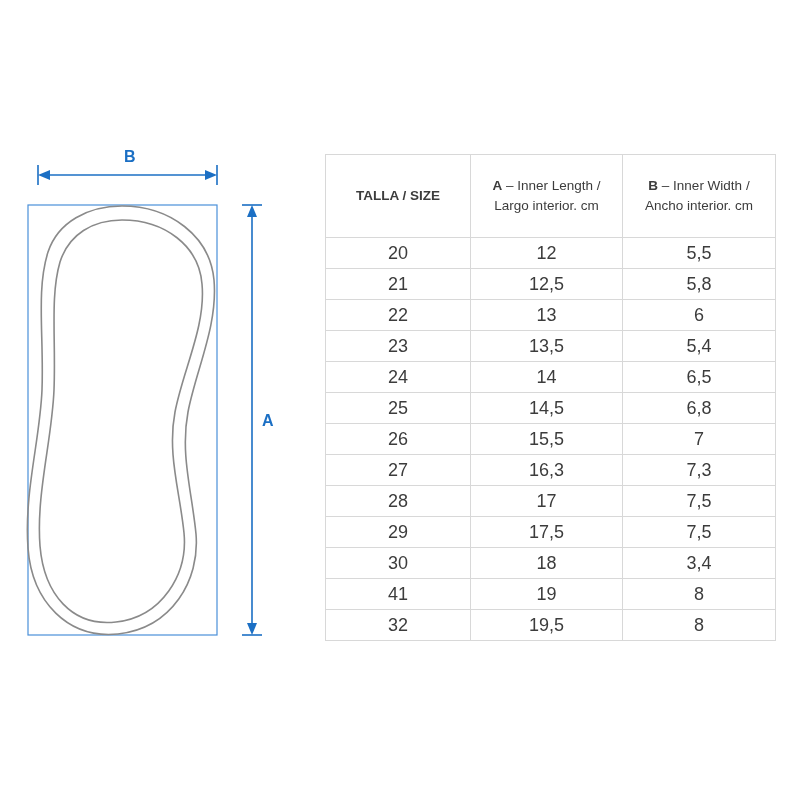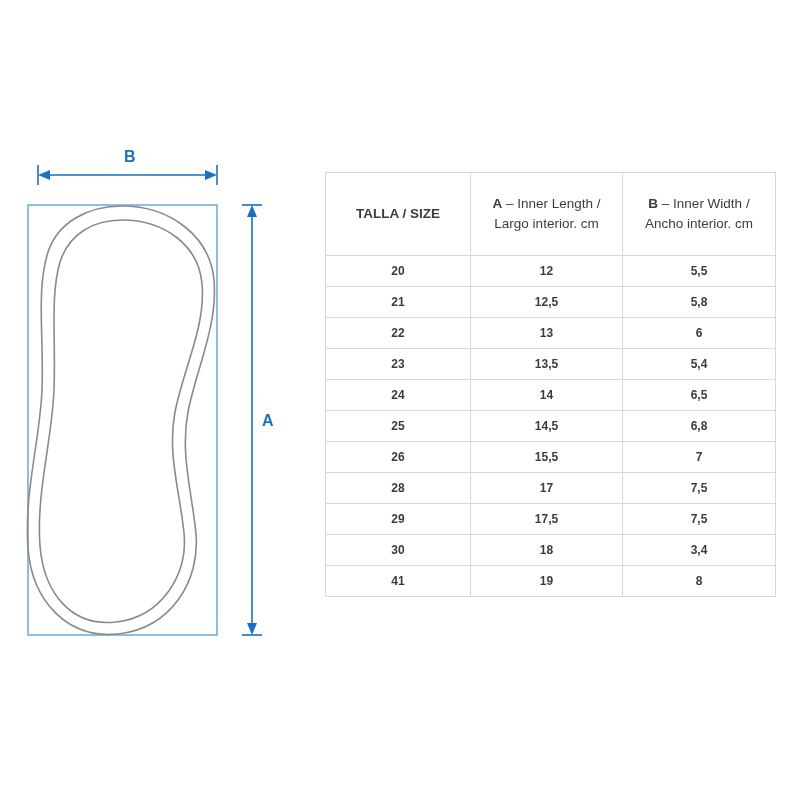--- a/index.html
+++ b/index.html
@@ -48,21 +48,21 @@
     font-size: 16px;
     font-weight: bold;
     color: #1b6fc4;
     letter-spacing: .5px;
   }
 
   
   .table-wrap {
     position: absolute;
     left: 325px;
-    top: 172px;
+    top: 154px;
     width: 450px;
   }
   table.size-table {
     border-collapse: collapse;
     width: 450px;
     table-layout: fixed;
   }
   table.size-table th,
   table.size-table td {
     border: 1px solid #d8d8d8;
@@ -75,23 +75,22 @@
     font-weight: normal;
     line-height: 1.45;
     vertical-align: middle;
     height: 58px;
   }
   table.size-table thead th .hd-strong {
     font-weight: bold;
   }
   table.size-table tbody td {
     height: 30px;
-    font-size: 12px;
+    font-size: 18px;
     padding: 0;
-    font-weight: bold;
   }
   col.c1 { width: 145px; }
   col.c2 { width: 152px; }
   col.c3 { width: 153px; }
 </style>
 </head>
 <body>
 
 <div id="page">
 
@@ -193,36 +192,46 @@
             <td>25</td>
             <td>14,5</td>
             <td>6,8</td>
           </tr>
           <tr>
             <td>26</td>
             <td>15,5</td>
             <td>7</td>
           </tr>
           <tr>
+            <td>27</td>
+            <td>16,3</td>
+            <td>7,3</td>
+          </tr>
+          <tr>
             <td>28</td>
             <td>17</td>
             <td>7,5</td>
           </tr>
           <tr>
             <td>29</td>
             <td>17,5</td>
             <td>7,5</td>
           </tr>
           <tr>
             <td>30</td>
             <td>18</td>
             <td>3,4</td>
           </tr>
           <tr>
             <td>41</td>
             <td>19</td>
             <td>8</td>
           </tr>
+          <tr>
+            <td>32</td>
+            <td>19,5</td>
+            <td>8</td>
+          </tr>
         </tbody>
     </table>
   </div>
 
 </div>
 
 </body></html>

